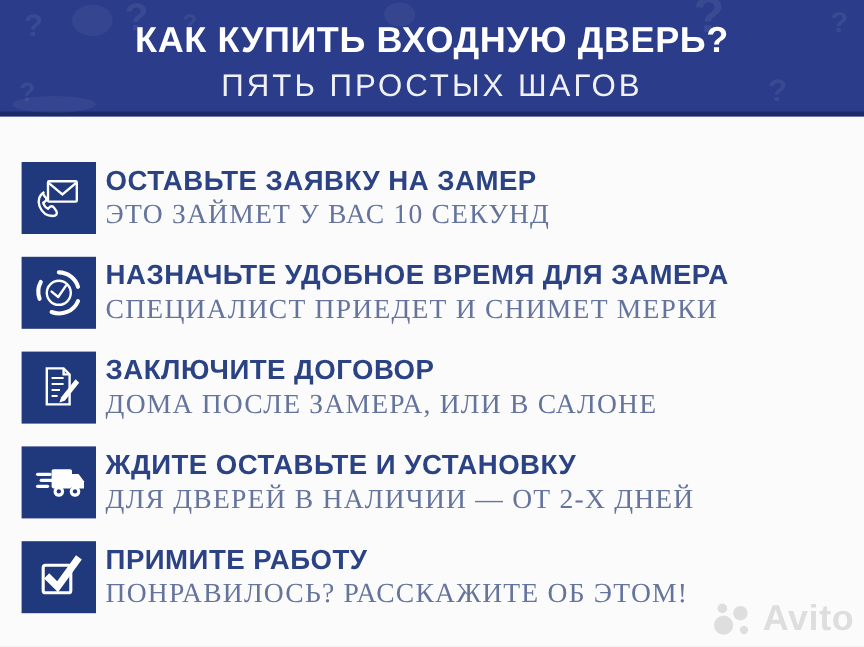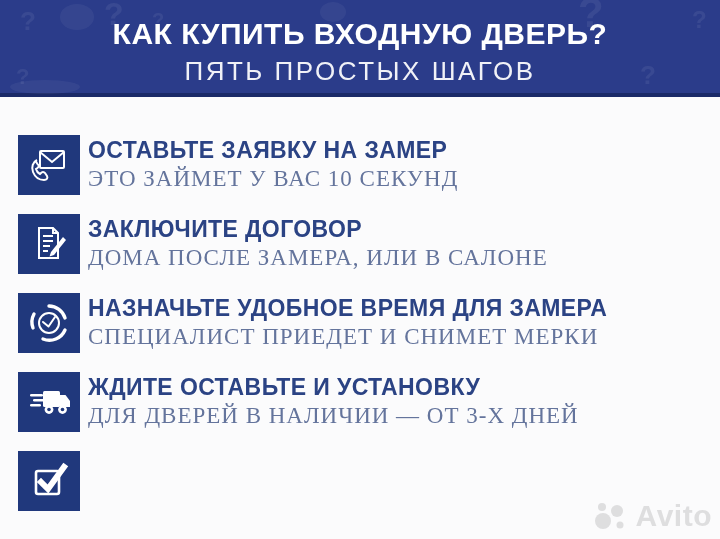--- a/index.html
+++ b/index.html
@@ -102,76 +102,80 @@
     </svg>
         </div>
       <div class="step-text">
         <div class="step-title">ОСТАВЬТЕ ЗАЯВКУ НА ЗАМЕР</div>
         <div class="step-sub">ЭТО ЗАЙМЕТ У ВАС 10 СЕКУНД</div>
       </div>
     </div>
 
     <div class="step">
       <div class="step-icon">
-          <svg width="48" height="46" viewBox="0 0 48 46" fill="none" stroke="#fff" stroke-width="2">
-      <path d="M14 7 h14 l5 5 v25 h-19 z"></path>
-      <path d="M28 7 v5 h5"></path>
-      <path d="M18 15 h10 M18 20 h10 M18 25 h7 M18 30 h5" stroke-width="1.8"></path>
-      <path d="M38 16 L26 31 l-1.5 4.5 L29 34 L41 19 z" fill="#fff" stroke="none"></path>
-    </svg>
-        </div>
-      <div class="step-text">
-        <div class="step-title">ЗАКЛЮЧИТЕ ДОГОВОР</div>
-        <div class="step-sub">ДОМА ПОСЛЕ ЗАМЕРА, ИЛИ В САЛОНЕ</div>
-      </div>
-    </div>
-
-    <div class="step">
-      <div class="step-icon">
           <svg width="48" height="46" viewBox="0 0 48 46" fill="none" stroke="#fff">
       <circle cx="24" cy="23" r="10" stroke-width="2"></circle>
       <path d="M18 22 L23.5 26.5 L30 17" stroke-width="2" stroke-linecap="round" stroke-linejoin="round"></path>
       <path d="M24 6 a17 17 0 0 1 16 12" stroke-width="3.4" stroke-linecap="round"></path>
       <path d="M40 30 a17 17 0 0 1 -22 9" stroke-width="3.4" stroke-linecap="round"></path>
       <path d="M8 28 a17 17 0 0 1 1 -14" stroke-width="3.4" stroke-linecap="round"></path>
     </svg>
         </div>
       <div class="step-text">
         <div class="step-title">НАЗНАЧЬТЕ УДОБНОЕ ВРЕМЯ ДЛЯ ЗАМЕРА</div>
         <div class="step-sub">СПЕЦИАЛИСТ ПРИЕДЕТ И СНИМЕТ МЕРКИ</div>
+      </div>
+    </div>
+
+    <div class="step">
+      <div class="step-icon">
+          <svg width="48" height="46" viewBox="0 0 48 46" fill="none" stroke="#fff" stroke-width="2">
+      <path d="M14 7 h14 l5 5 v25 h-19 z"></path>
+      <path d="M28 7 v5 h5"></path>
+      <path d="M18 15 h10 M18 20 h10 M18 25 h7 M18 30 h5" stroke-width="1.8"></path>
+      <path d="M38 16 L26 31 l-1.5 4.5 L29 34 L41 19 z" fill="#fff" stroke="none"></path>
+    </svg>
+        </div>
+      <div class="step-text">
+        <div class="step-title">ЗАКЛЮЧИТЕ ДОГОВОР</div>
+        <div class="step-sub">ДОМА ПОСЛЕ ЗАМЕРА, ИЛИ В САЛОНЕ</div>
       </div>
     </div>
 
     <div class="step">
       <div class="step-icon">
           <svg width="50" height="46" viewBox="0 0 50 46" fill="#fff" stroke="none">
       <rect x="6" y="15" width="13" height="2.6" rx="1.3"></rect>
       <rect x="9" y="20" width="12" height="2.6" rx="1.3"></rect>
       <rect x="6" y="25" width="11" height="2.6" rx="1.3"></rect>
       <rect x="19" y="12" width="17" height="16" rx="1.5"></rect>
       <path d="M36 16 h5.5 l4.5 6 v6 h-10 z"></path>
       <circle cx="25" cy="30.5" r="4.4"></circle>
       <circle cx="25" cy="30.5" r="1.8" fill="#20387c"></circle>
       <circle cx="38.5" cy="30.5" r="4.4"></circle>
       <circle cx="38.5" cy="30.5" r="1.8" fill="#20387c"></circle>
     </svg>
         </div>
       <div class="step-text">
         <div class="step-title">ЖДИТЕ ОСТАВЬТЕ И УСТАНОВКУ</div>
-        <div class="step-sub">ДЛЯ ДВЕРЕЙ В НАЛИЧИИ — ОТ 3-Х ДНЕЙ</div>
+        <div class="step-sub">ДЛЯ ДВЕРЕЙ В НАЛИЧИИ — ОТ 2-Х ДНЕЙ</div>
       </div>
     </div>
 
     <div class="step">
       <div class="step-icon">
           <svg width="48" height="46" viewBox="0 0 48 46" fill="none" stroke="#fff">
       <rect x="11" y="13" width="23" height="23" rx="2" stroke-width="2.6"></rect>
       <path d="M16 24 L23 31 L39 9" stroke-width="6" stroke-linecap="square"></path>
     </svg>
         </div>
+      <div class="step-text">
+        <div class="step-title">ПРИМИТЕ РАБОТУ</div>
+        <div class="step-sub">ПОНРАВИЛОСЬ? РАССКАЖИТЕ ОБ ЭТОМ!</div>
+      </div>
     </div>
   </div>
 
   <div class="watermark">
     <svg width="40" height="34" viewBox="0 0 40 34">
       <circle cx="10" cy="22" r="8" fill="currentColor"></circle>
       <circle cx="24" cy="12" r="6" fill="currentColor"></circle>
       <circle cx="9" cy="8" r="4" fill="currentColor"></circle>
       <circle cx="27" cy="26" r="3.5" fill="currentColor"></circle>
     </svg>

